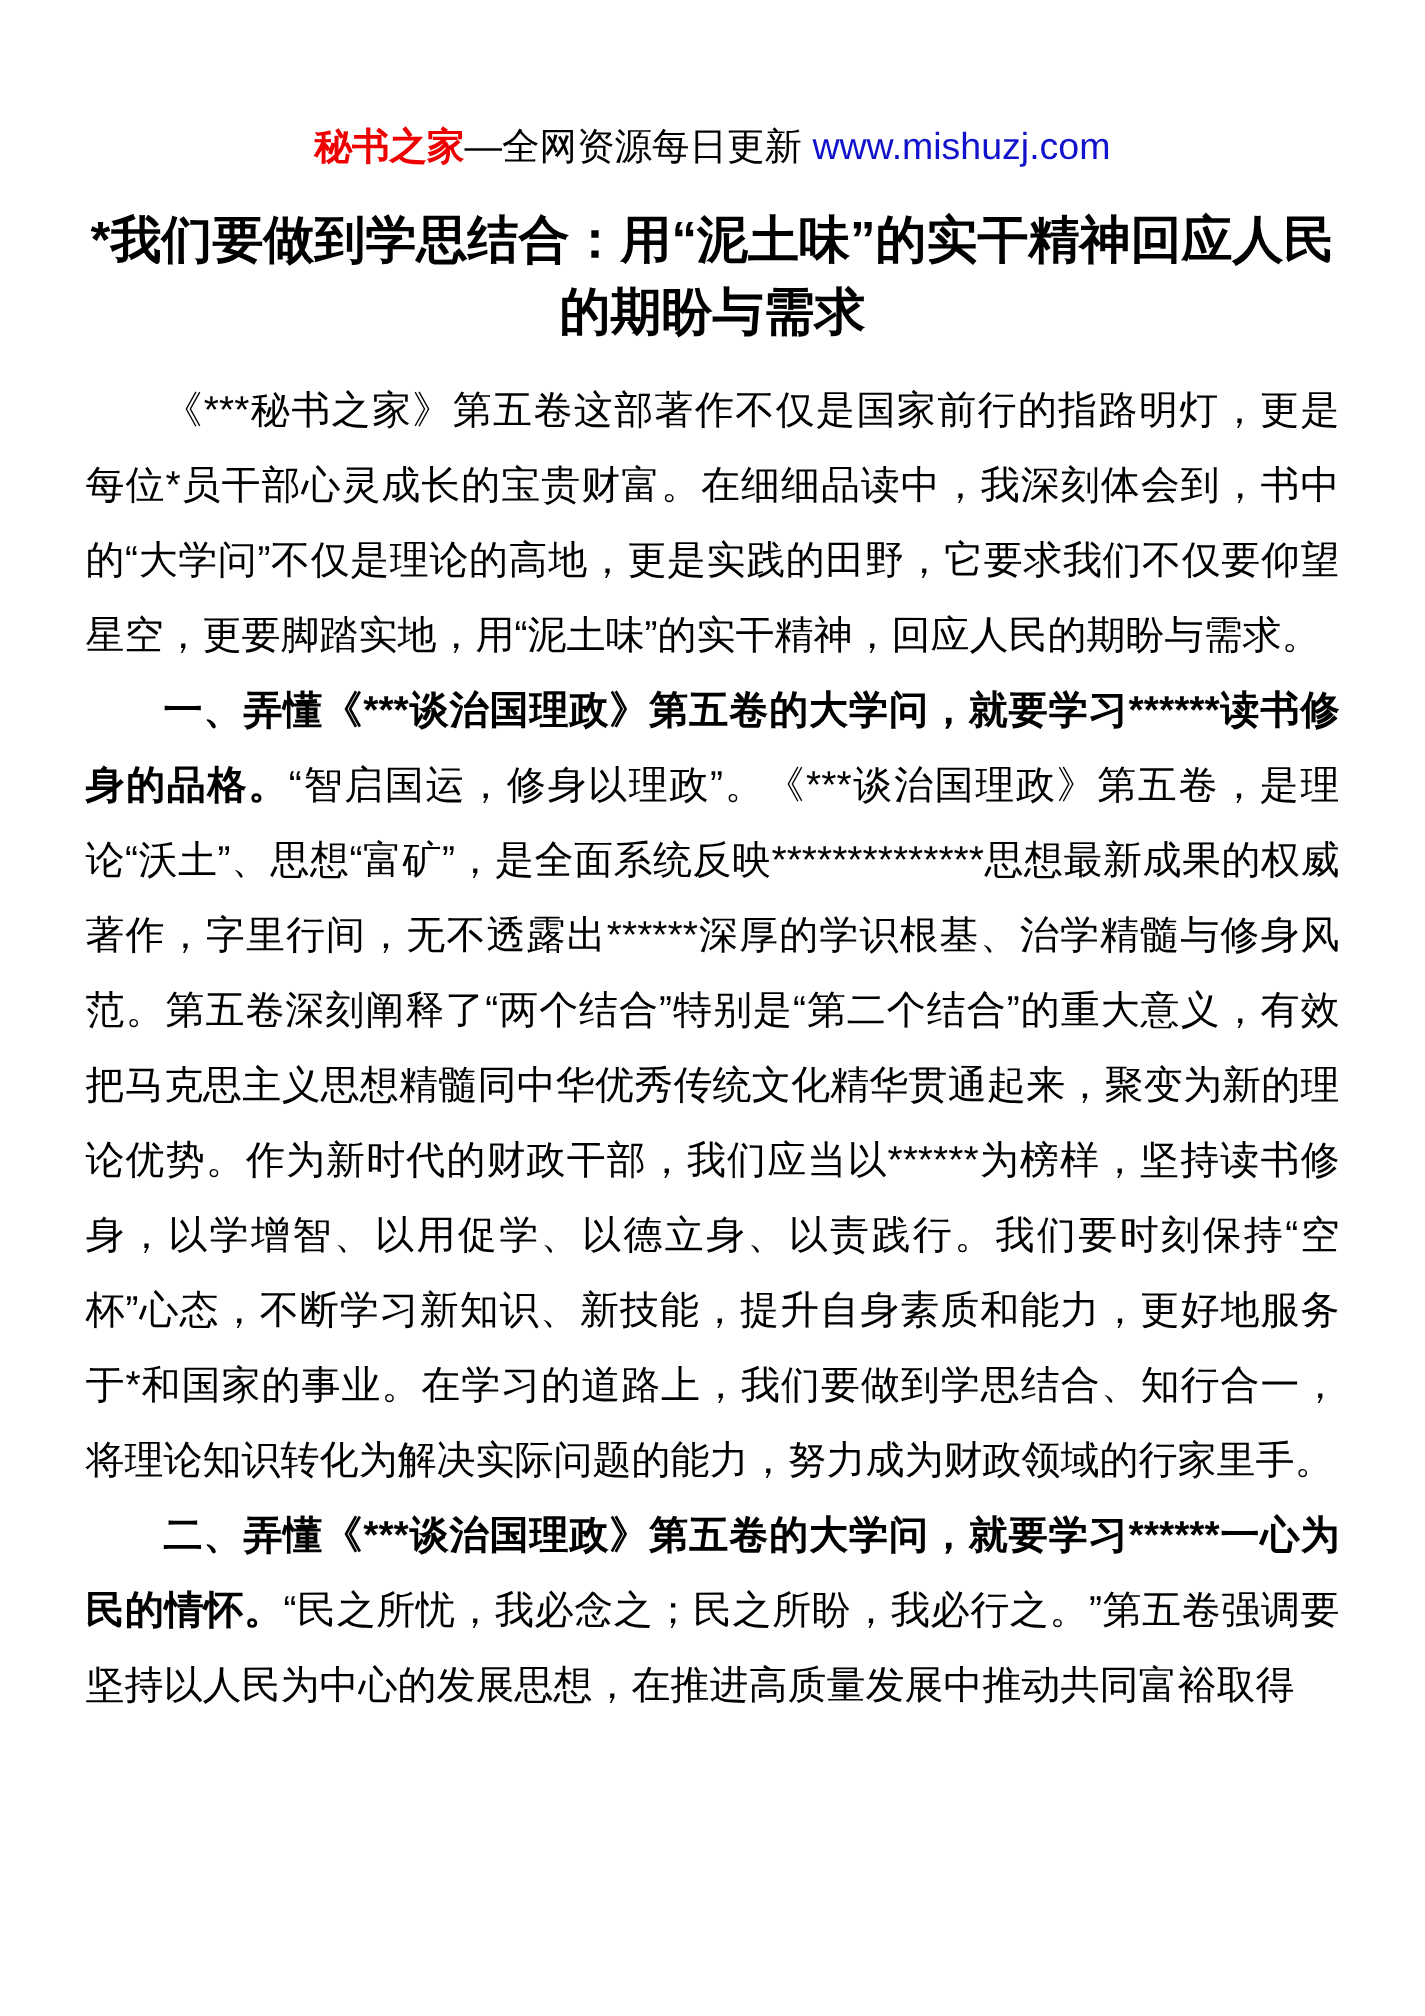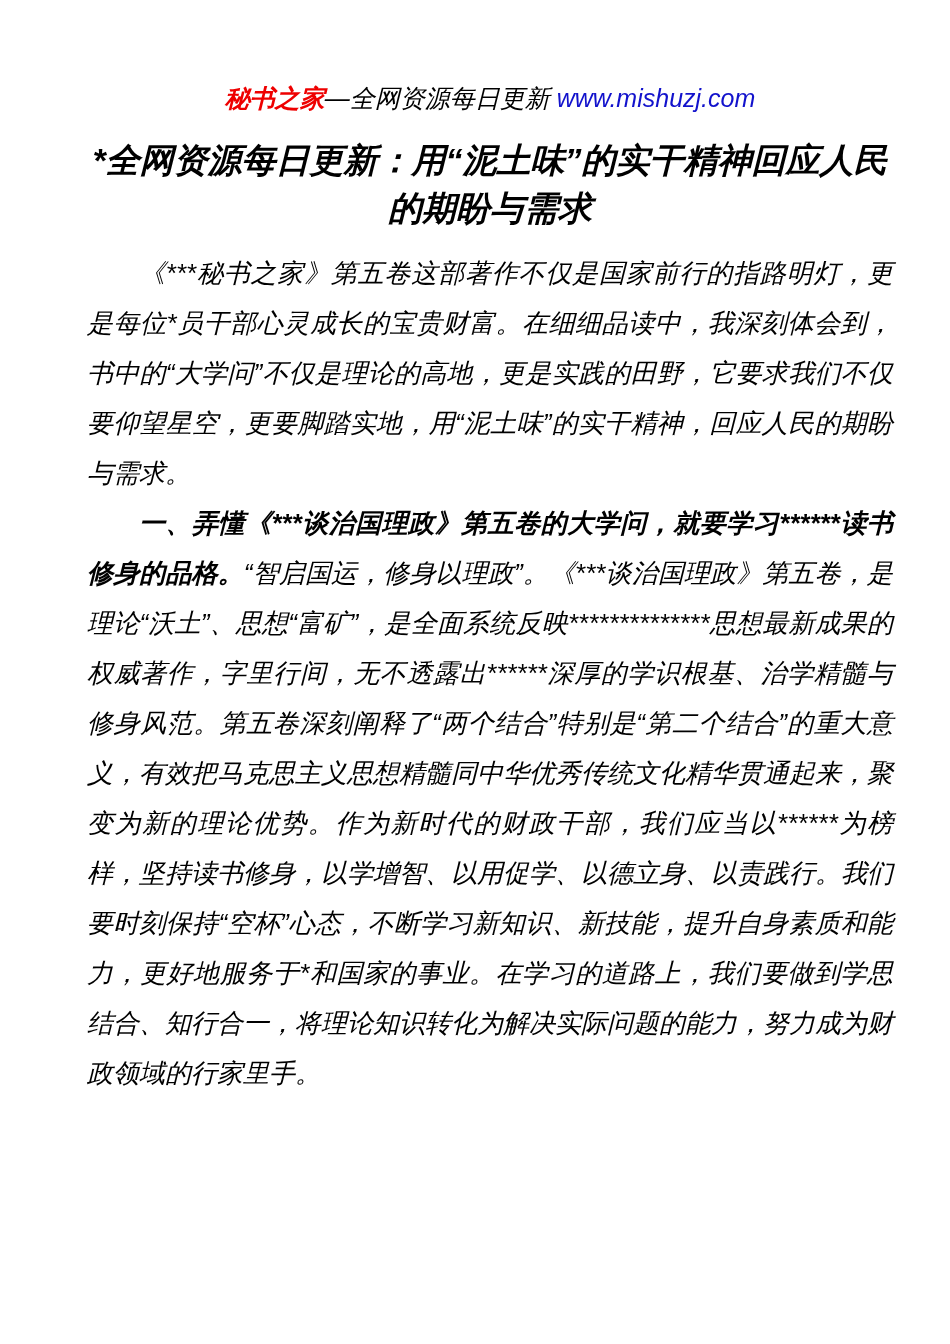--- a/index.html
+++ b/index.html
@@ -7,22 +7,21 @@
   body {
     width: 950px;
     height: 1344px;
     font-family: "Liberation Sans", "DejaVu Sans", sans-serif;
     color: #000000;
     overflow: hidden;
   }
   .page {
     width: 950px;
     height: 966px;
-    padding: 82px 57px 0 87px;
-    font-style: italic;
+    padding: 82px 57px 0 57px;
   }
   .site-header {
     text-align: center;
     font-size: 25px;
     line-height: 32px;
     white-space: nowrap;
   }
   .brand { color: #ee0000; font-weight: bold; }
   .tagline { color: #000000; font-weight: normal; }
   .site-url { color: #1212cc; font-weight: normal; text-decoration: none; }
@@ -48,20 +47,21 @@
 </style>
 </head>
 <body>
 
 <div class="page">
 
   <div class="site-header">
     <span class="brand">秘书之家</span><span class="tagline">—全网资源每日更新 </span><span class="site-url">www.mishuzj.com</span>
   </div>
 
-  <h1 class="doc-title">*全网资源每日更新：用“泥土味”的实干精神回应人民的期盼与需求</h1>
+  <h1 class="doc-title">*我们要做到学思结合：用“泥土味”的实干精神回应人民的期盼与需求</h1>
 
   <div class="body-text">
     <p><span class="lead"></span><span>《***秘书之家》第五卷这部著作不仅是国家前行的指路明灯，更是每位*员干部心灵成长的宝贵财富。在细细品读中，我深刻体会到，书中的“大学问”不仅是理论的高地，更是实践的田野，它要求我们不仅要仰望星空，更要脚踏实地，用“泥土味”的实干精神，回应人民的期盼与需求。</span></p>
     <p><span class="lead">一、弄懂《***谈治国理政》第五卷的大学问，就要学习******读书修身的品格。</span><span>“智启国运，修身以理政”。《***谈治国理政》第五卷，是理论“沃土”、思想“富矿”，是全面系统反映**************思想最新成果的权威著作，字里行间，无不透露出******深厚的学识根基、治学精髓与修身风范。第五卷深刻阐释了“两个结合”特别是“第二个结合”的重大意义，有效把马克思主义思想精髓同中华优秀传统文化精华贯通起来，聚变为新的理论优势。作为新时代的财政干部，我们应当以******为榜样，坚持读书修身，以学增智、以用促学、以德立身、以责践行。我们要时刻保持“空杯”心态，不断学习新知识、新技能，提升自身素质和能力，更好地服务于*和国家的事业。在学习的道路上，我们要做到学思结合、知行合一，将理论知识转化为解决实际问题的能力，努力成为财政领域的行家里手。</span></p>
+    <p><span class="lead">二、弄懂《***谈治国理政》第五卷的大学问，就要学习******一心为民的情怀。</span><span>“民之所忧，我必念之；民之所盼，我必行之。”第五卷强调要坚持以人民为中心的发展思想，在推进高质量发展中推动共同富裕取得</span></p>
   </div>
 
 </div>
 
 </body></html>

